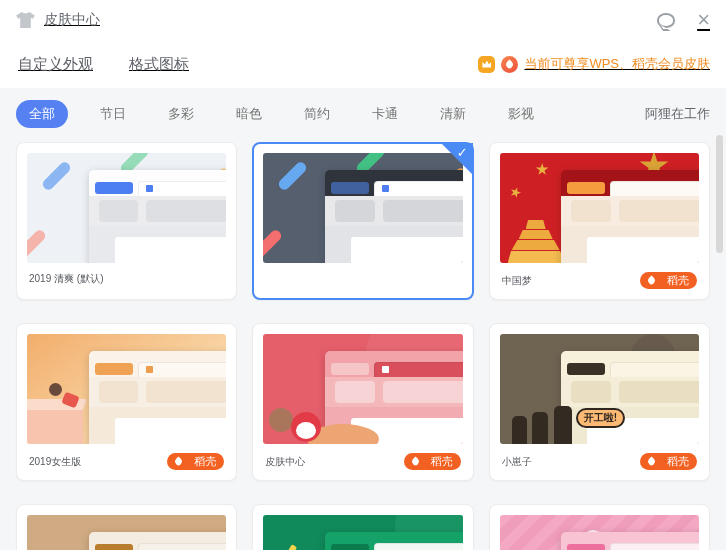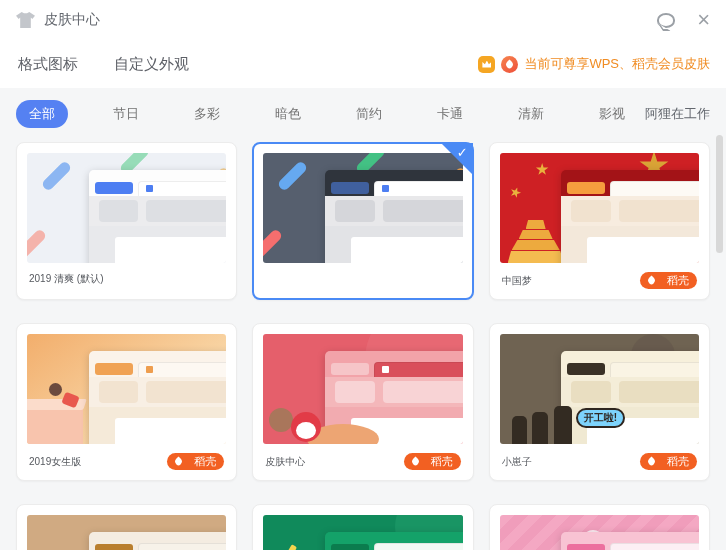--- a/index.html
+++ b/index.html
@@ -1,18 +1,18 @@
 <!DOCTYPE html>
 <html><head>
 <meta charset="utf-8">
 <style>
   * { margin:0; padding:0; box-sizing:border-box; }
   html,body { width:726px; height:550px; }
   body { font-family:"Liberation Sans","DejaVu Sans",sans-serif; background:#fff; overflow:hidden; }
-  .app { position:relative; width:726px; height:550px; background:#fff; overflow:hidden; }
+  .app { position:relative; width:726px; height:550px; background:#fff; overflow:hidden;text-decoration:underline; }
 
   
   .titlebar { height:40px; display:flex; align-items:center; padding:0 16px; background:#fff; }
   .tshirt { width:19px; height:16px; background:#c3c6cb; margin-right:9px;
     clip-path:polygon(30% 0,42% 8%,58% 8%,70% 0,100% 24%,86% 44%,78% 34%,78% 100%,22% 100%,22% 34%,14% 44%,0 24%); }
   .win-title { font-size:14px; color:#63676e; }
   .titlebar-right { margin-left:auto; display:flex; align-items:center; gap:22px; }
   .msg-icon { width:18px; height:15px; border:2px solid #9ba0a6; border-radius:9px/7px; position:relative; }
   .msg-icon::after { content:""; position:absolute; left:1px; bottom:-5px; width:6px; height:6px;
     background:#fff; border-left:2px solid #9ba0a6; border-bottom:2px solid #9ba0a6;
@@ -28,21 +28,21 @@
   .vip-note { margin-left:auto; display:flex; align-items:center; gap:6px; }
   .ic-wps { width:17px; height:17px; border-radius:5px; background:#f5a623; display:flex; align-items:center; justify-content:center; }
   .ic-wps i { width:9px; height:7px; background:#fff; clip-path:polygon(0 100%,0 20%,28% 55%,50% 0,72% 55%,100% 20%,100% 100%); }
   .ic-docer { width:17px; height:17px; border-radius:50%; background:linear-gradient(145deg,#f6854f,#ee4f3a); display:flex; align-items:center; justify-content:center; }
   .leaf { width:7px; height:7px; background:#fff; border-radius:0 70% 50% 70%; transform:rotate(45deg); }
   .vip-text { font-size:13px; color:#f08c23; }
 
   
   .content { position:absolute; top:88px; left:0; right:0; bottom:0; background:#f5f6f7; }
   .chipbar { display:flex; align-items:center; padding:12px 16px 0; }
-  .chips { display:flex; align-items:center; gap:35px; }
+  .chips { display:flex; align-items:center; gap:22px; }
   .chip { font-size:13px; color:#737373; padding:5px 10px; cursor:pointer; white-space:nowrap; }
   .chip.active { background:#5581f2; color:#fff; border-radius:14px; padding:5px 13px; }
   .recent { margin-left:auto; font-size:13px; color:#63676e; cursor:pointer; }
 
   
   .grid { display:grid; grid-template-columns:repeat(3,1fr); gap:23px 15px; padding:14px 16px 0; }
   .card { background:#fff; border:1px solid #ececec; border-radius:8px; position:relative; cursor:pointer;
     box-shadow:0 1px 2px rgba(0,0,0,.04); }
   .card.selected { border:2px solid #4a8af5; }
   .thumb { position:relative; margin:10px 10px 0; height:110px; border-radius:3px; overflow:hidden;
@@ -99,21 +99,21 @@
   #s4 .bear { left:6px; bottom:12px; width:24px; height:24px; border-radius:50%; background:#a9765b; }
   #s4 .fox { left:28px; bottom:2px; width:30px; height:30px; border-radius:50%; background:#e23b47; }
   #s4 .foxface { left:33px; bottom:5px; width:20px; height:17px; border-radius:50%; background:#fff; }
 
   #s5 .blk1 { right:24px; top:0; width:44px; height:44px; border-radius:50%; background:#63564a; opacity:.55; }
   #s5 .blk2 { right:80px; top:36px; width:22px; height:22px; border-radius:50%; background:#63564a; opacity:.45; }
   .fg { bottom:-2px; background:#332b22; border-radius:5px 5px 0 0; }
   #s5 .fg1 { left:12px; width:15px; height:30px; }
   #s5 .fg2 { left:32px; width:16px; height:34px; }
   #s5 .fg3 { left:54px; width:18px; height:40px; }
-  .bubble { position:absolute; left:76px; bottom:16px; background:#7dd3fc; border:2px solid #2e2620;
+  .bubble { position:absolute; left:76px; bottom:16px; background:#fdba74; border:2px solid #2e2620;
     border-radius:10px; padding:1px 6px; font-size:10px; font-weight:bold; color:#2e2620; white-space:nowrap; }
 
   #s7 .bush { right:-12px; top:-28px; width:80px; height:80px; border-radius:50%; background:#1b9766; opacity:.85; }
   #s7 .cf1 { left:26px; top:30px; width:6px; height:10px; background:#f3d54e; border-radius:2px; transform:rotate(30deg); }
   #s8 .cat { left:84px; top:15px; width:18px; height:13px; border-radius:50% 50% 40% 40%; background:#fceaf1; }
 
   
   .scrollbar-thumb { position:absolute; right:3px; top:135px; width:7px; height:118px; border-radius:4px; background:#d8d8d8; }
 </style>
 </head>
@@ -125,22 +125,22 @@
     <span class="tshirt"></span>
     <span class="win-title">皮肤中心</span>
     <span class="titlebar-right">
       <span class="msg-icon"></span>
       <span class="close-icon">×</span>
     </span>
   </div>
 
   <div class="tabbar">
     <div class="tabs">
+      <span class="tab">自定义外观</span>
       <span class="tab">格式图标</span>
-      <span class="tab">自定义外观</span>
     </div>
     <div class="vip-note">
       <span class="ic-wps">
           <i></i>
         </span>
       <span class="ic-docer">
           <span class="leaf"></span>
         </span>
       <span class="vip-text">当前可尊享WPS、稻壳会员皮肤</span>
     </div>

